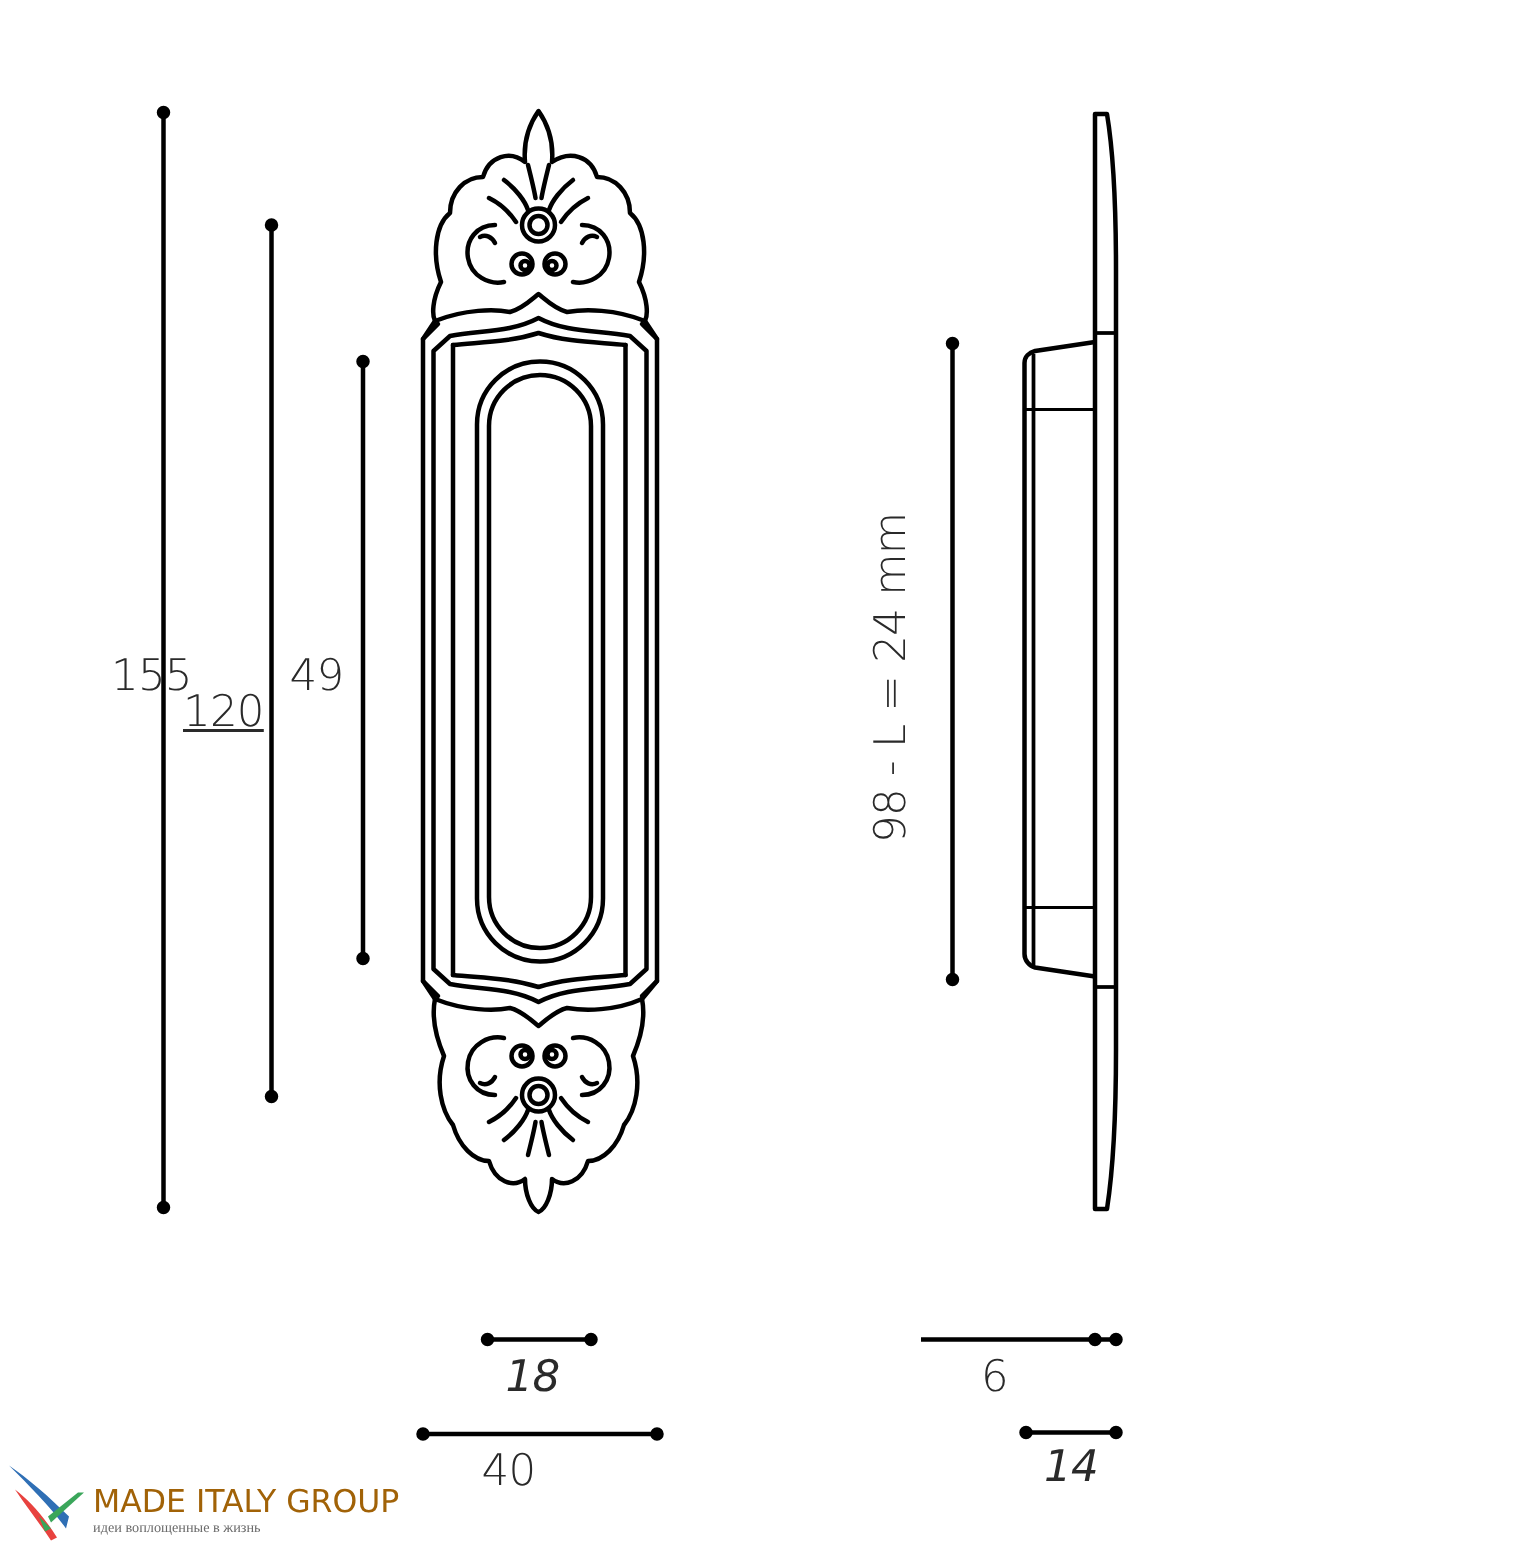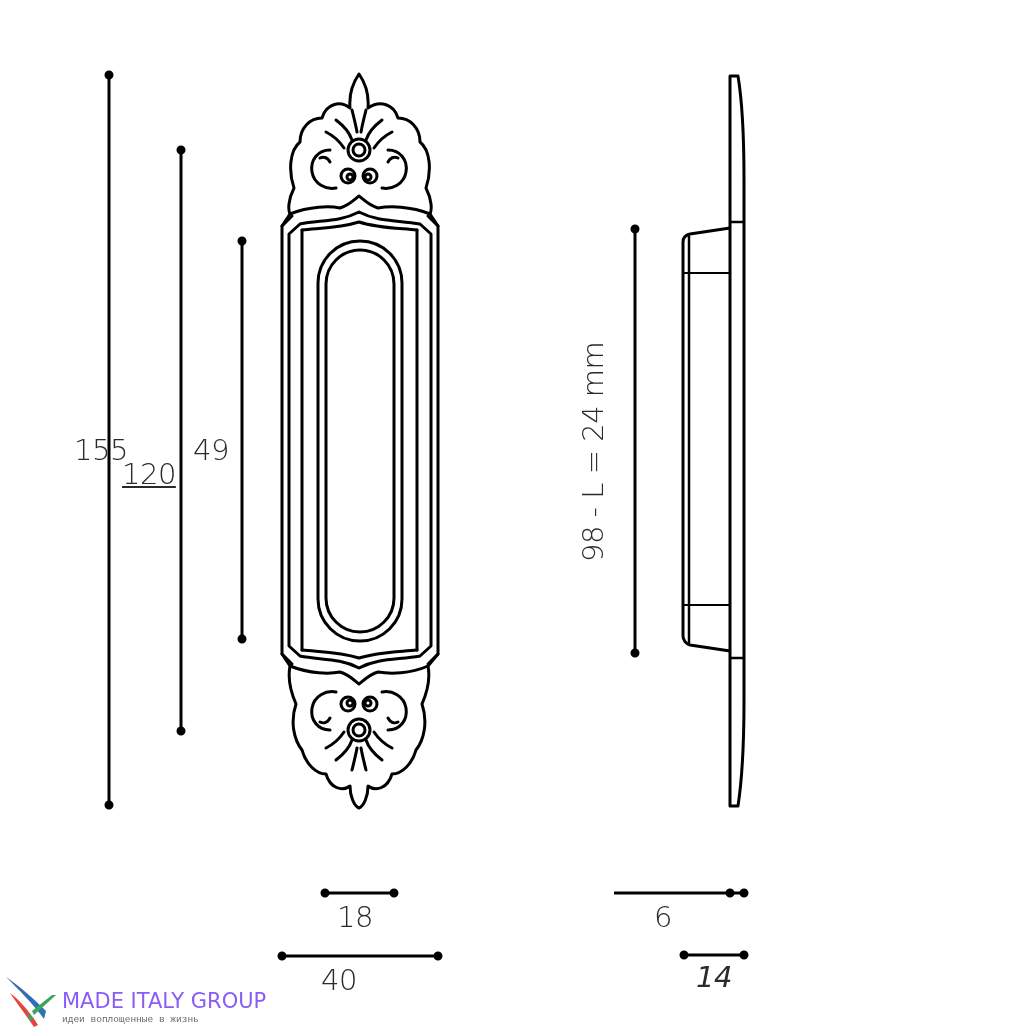--- a/index.html
+++ b/index.html
@@ -1,22 +1,22 @@
 <!DOCTYPE html>
 <html><head>
 <meta charset="utf-8">
 <style>
   html, body { margin: 0; padding: 0; background: #ffffff; }
   body { width: 1013px; height: 1033px; position: relative; overflow: hidden; font-family: "DejaVu Sans", sans-serif; }
   #drawing { position: absolute; left: 0; top: 0; }
   .dim-label { position: absolute; font-family: "DejaVu Sans", sans-serif; font-size: 29px; font-weight: 300; color: #2a2a2a; letter-spacing: -0.5px; white-space: nowrap; line-height: 1; }
   .dim-label.vertical { transform-origin: left top; transform: rotate(-90deg); }
   .logo { position: absolute; left: 4px; top: 975px; width: 300px; height: 55px; }
-  .logo-title { position: absolute; left: 58px; top: 16px; font-family: "DejaVu Sans", sans-serif; font-size: 21px; color: #8b5cf6; letter-spacing: 0px; white-space: nowrap; line-height: 1; }
-  .logo-tagline { position: absolute; left: 58px; top: 40px; font-family: Liberation Mono, monospace; font-size: 9.5px; color: #6a6a6a; white-space: nowrap; line-height: 1; }
+  .logo-title { position: absolute; left: 58px; top: 16px; font-family: "DejaVu Sans", sans-serif; font-size: 21px; color: #a16207; letter-spacing: 0px; white-space: nowrap; line-height: 1; }
+  .logo-tagline { position: absolute; left: 58px; top: 40px; font-family: Liberation Serif, serif; font-size: 9.5px; color: #6a6a6a; white-space: nowrap; line-height: 1; }
   .logo-mark { position: absolute; left: 0; top: 0; }
 </style>
 </head>
 <body>
 
 <svg id="drawing" width="1013" height="1033" viewBox="0 0 1013 1033" xmlns="http://www.w3.org/2000/svg">
 
   <g stroke="#000" stroke-width="3" fill="#000">
     <line x1="109" y1="75" x2="109" y2="805"></line>
     <circle cx="109" cy="75" r="3"></circle>
@@ -141,21 +141,21 @@
     <line x1="689" y1="236" x2="689" y2="644" stroke-width="2.5"></line>
     <line x1="683" y1="273" x2="730" y2="273" stroke-width="2"></line>
     <line x1="683" y1="605" x2="730" y2="605" stroke-width="2"></line>
   </g>
 </svg>
 
 <div class="dim-label" style="left:58px; top:436px;margin-left:16px;">155</div>
 <div class="dim-label" style="left:122px; top:460px;text-decoration:underline;">120</div>
 <div class="dim-label" style="left:193px; top:436px;">49</div>
 <div class="dim-label vertical" style="left:579px; top:562px;">98 - L = 24 mm</div>
-<div class="dim-label" style="left:337px; top:903px;">18</div>
+<div class="dim-label" style="left:337px; top:903px;font-style:italic;">18</div>
 <div class="dim-label" style="left:321px; top:966px;">40</div>
 <div class="dim-label" style="left:654px; top:903px;">6</div>
 <div class="dim-label" style="left:696px; top:963px;font-style:italic;">14</div>
 
 <div class="logo">
   <svg class="logo-mark" width="56" height="56" viewBox="0 0 56 56">
     <path d="M2 2 C14 10 30 24 42 36 L40 44 C30 30 16 16 2 2 Z" fill="#2f6fb5"></path>
     <path d="M6 18 C14 24 24 34 34 50 L30 52 C22 40 14 30 6 18 Z" fill="#e8423f"></path>
     <path d="M30 40 L52 20 L48 20 L28 36 Z" fill="#3aa65a"></path>
     <path d="M22 36 C24 38 28 42 30 44 L26 46 Z" fill="#3aa65a"></path>

